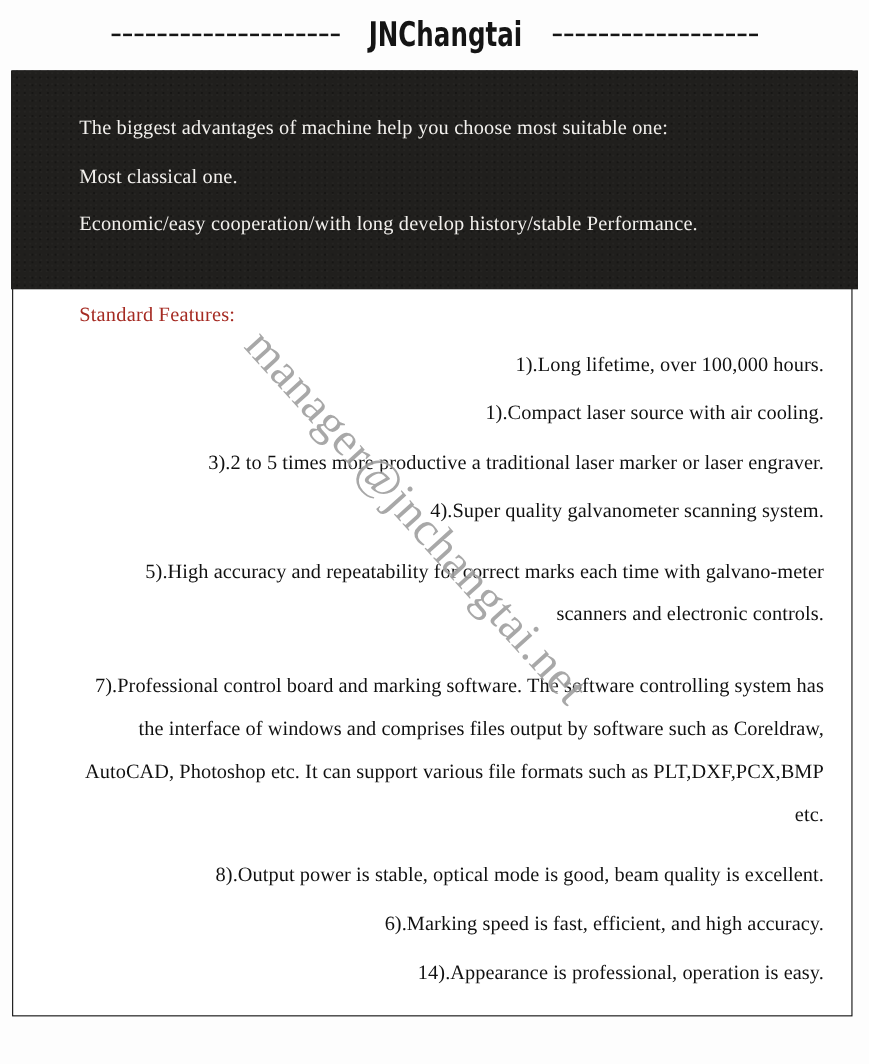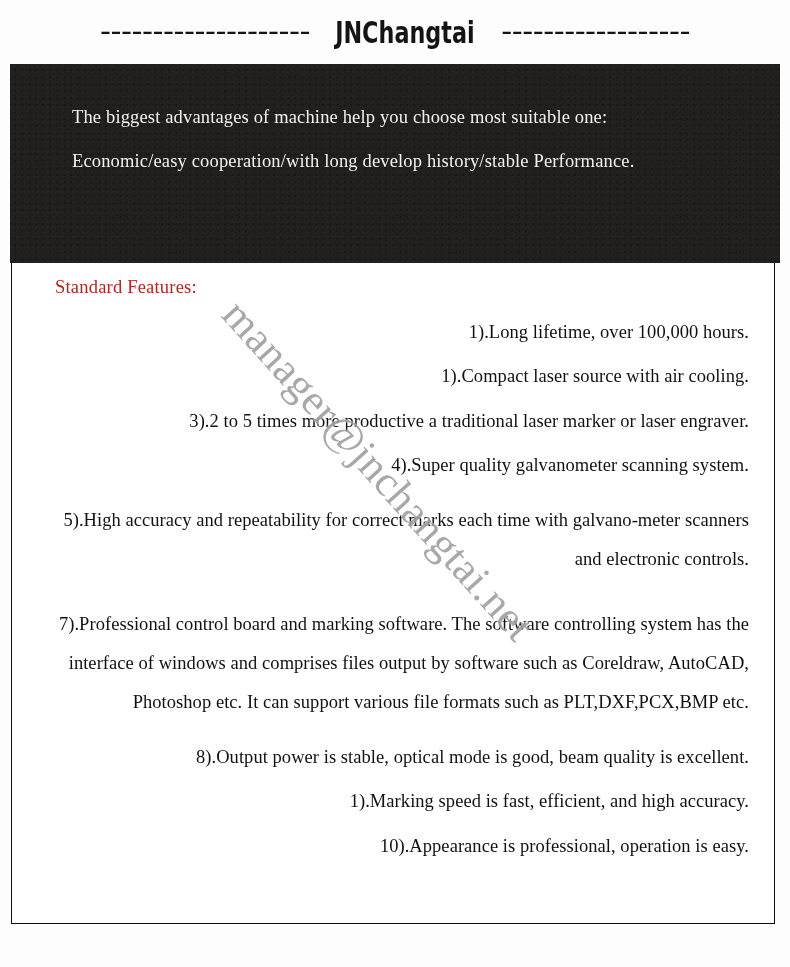--- a/index.html
+++ b/index.html
@@ -101,21 +101,21 @@
   }
   .intro-line:last-child { margin-bottom: 0; margin-top: 20px; }
 
   
   .features {
     position: absolute;
     left: 11px;
     top: 278px;
     width: 764px;
     box-sizing: border-box;
-    padding: 0 26px 0 44px;
+    padding: 0 26px 0 61px;
   }
   .features-heading {
     color: #a52a22;
     font-size: 18.5px;
     line-height: 1;
     margin: 0 0 26px 0;
     font-weight: 400;
     letter-spacing: 0.2px;
   }
   .feature-item {
@@ -162,30 +162,31 @@
   <span class="header-dashes">--------------------</span>
   <span class="header-title">JNChangtai</span>
   <span class="header-dashes">------------------</span>
 </div>
 
 <div class="doc-frame"></div>
 
 <div class="intro-block">
   <div class="intro-inner">
     <p class="intro-line">The biggest advantages of machine help you choose most suitable one:</p>
+    <p class="intro-line">Most classical one.</p>
     <p class="intro-line">Economic/easy cooperation/with long develop history/stable Performance.</p>
   </div>
 </div>
 
 <div class="features">
   <p class="features-heading">Standard Features:</p>
   <p class="feature-item">1).Long lifetime, over 100,000 hours.</p>
   <p class="feature-item">1).Compact laser source with air cooling.</p>
   <p class="feature-item">3).2 to 5 times more productive a traditional laser marker or laser engraver.</p>
   <p class="feature-item">4).Super quality galvanometer scanning system.</p>
   <p class="feature-item wrapped">5).High accuracy and repeatability for correct marks each time with galvano-meter scanners and electronic controls.</p>
   <p class="feature-item wrapped">7).Professional control board and marking software. The software controlling system has the interface of windows and comprises files output by software such as Coreldraw, AutoCAD, Photoshop etc. It can support various file formats such as PLT,DXF,PCX,BMP etc.</p>
   <p class="feature-item">8).Output power is stable, optical mode is good, beam quality is excellent.</p>
-  <p class="feature-item">1).Marking speed is fast, efficient, and high accuracy.</p>
-  <p class="feature-item">10).Appearance is professional, operation is easy.</p>
+  <p class="feature-item">6).Marking speed is fast, efficient, and high accuracy.</p>
+  <p class="feature-item">14).Appearance is professional, operation is easy.</p>
 </div>
 
 <div class="watermark">manager@jnchangtai.net</div>
 
 </body></html>

